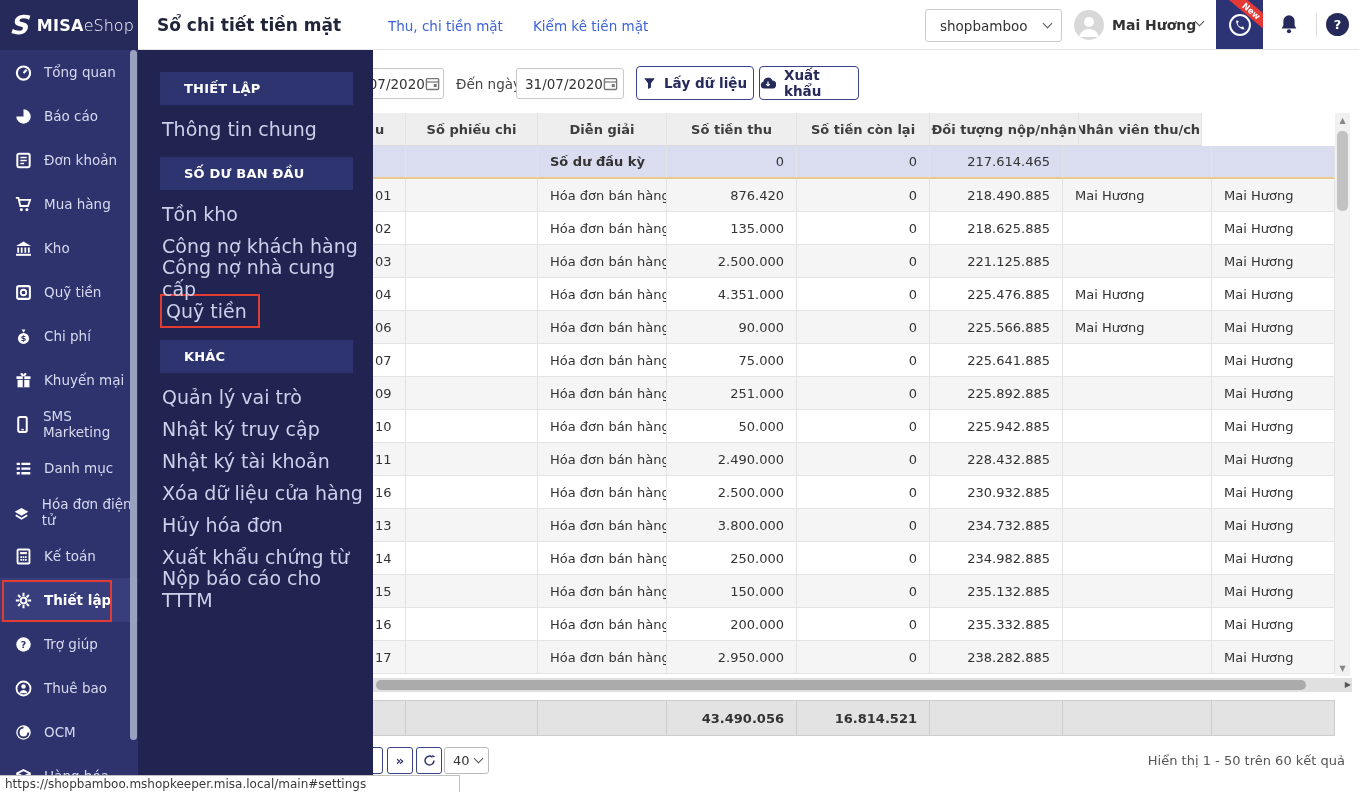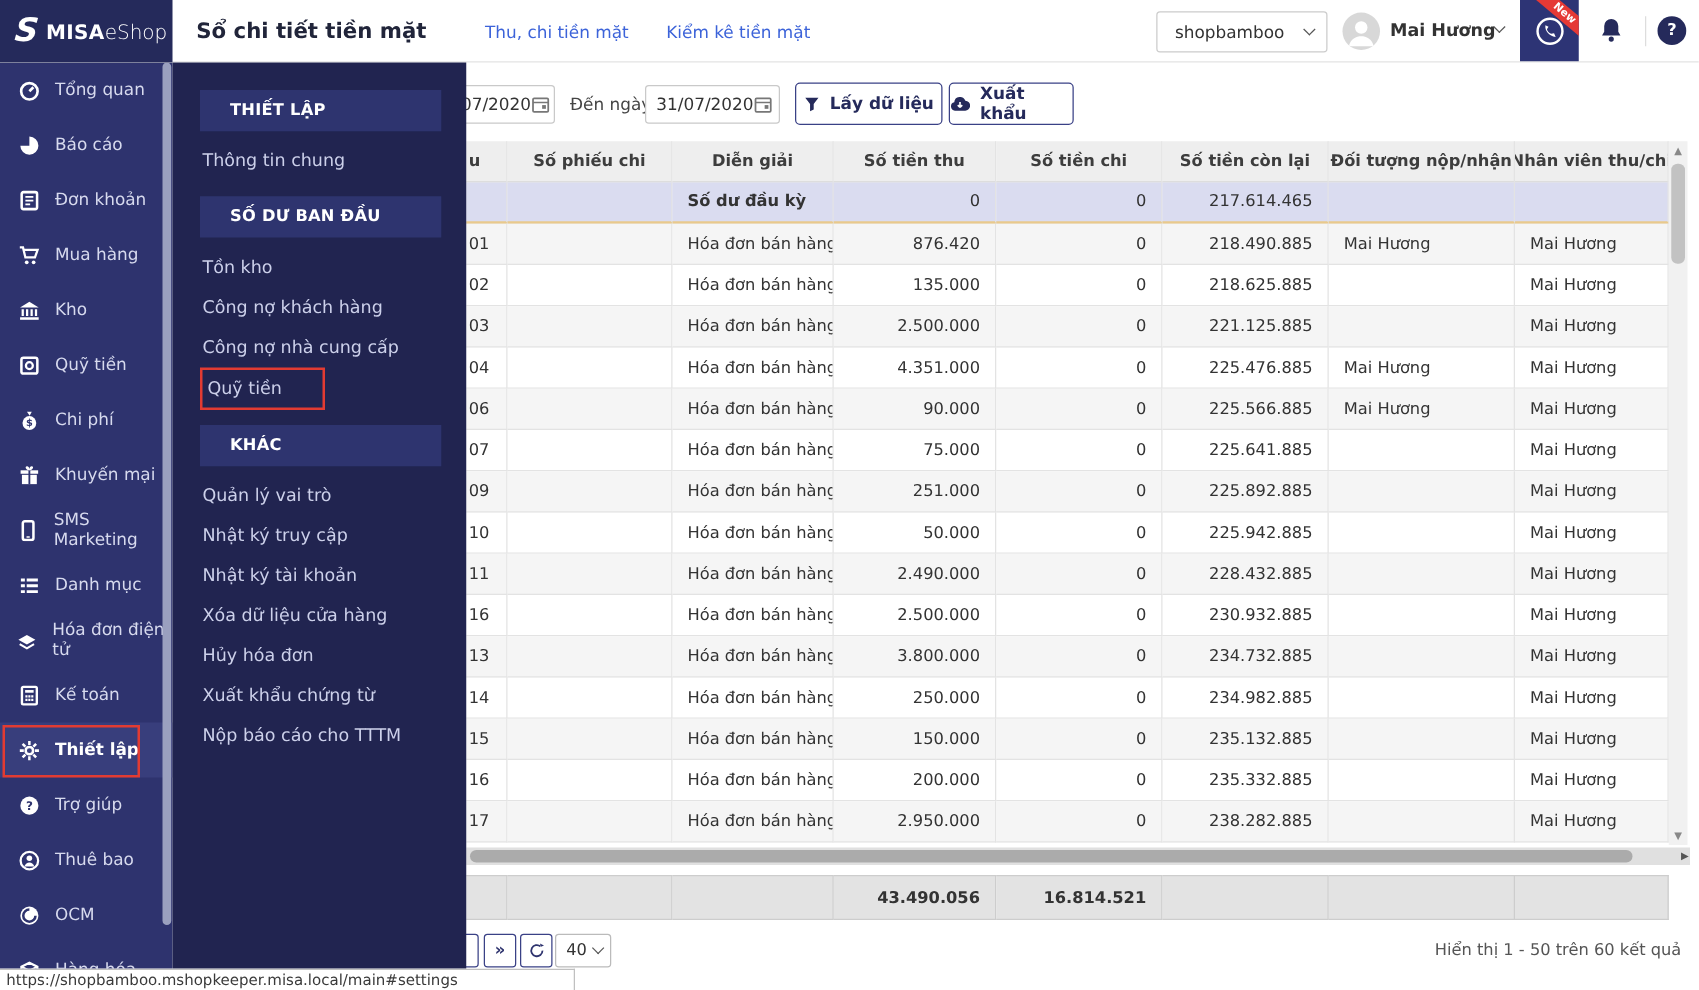--- a/index.html
+++ b/index.html
@@ -51,21 +51,21 @@
   #side-scroll { position:absolute; right:1px; top:0; width:7px; height:690px; background:#9aa0bf;
     border-radius:4px; }
 
   
   #flyout { position:absolute; left:138px; top:50px; width:235px; height:725px; background:#212450;
     z-index:5; padding-top:22px; }
   .fly-header { height:33px; background:#2e346f; color:#fff; font-size:13px; font-weight:700;
     display:flex; align-items:center; padding-left:24px; margin:0 20px 8px 22px; letter-spacing:.2px; }
   .fly-header + .fly-item { margin-top:4px; }
   .fly-item { height:32px; display:flex; align-items:center; padding-left:24px; color:#ccd0ea;
-    font-size:14px; cursor:pointer; }
+    font-size:19px; cursor:pointer; }
   .fly-gap { height:12px; }
   .fly-item.hl { border:2px solid #e23b32; margin-left:22px; width:100px; padding-left:4px;
     height:34px; }
 
   
   #toolbar { position:absolute; left:138px; top:51px; width:1221px; height:62px; background:#fff; }
   .date-input { position:absolute; top:17px; height:31px; background:#fff; border:1px solid #c9c9c9;
     border-radius:3px; display:flex; align-items:center; justify-content:space-between;
     padding:0 8px; font-size:13.5px; color:#333; }
   #date-from { left:200px; width:106px; }
@@ -370,21 +370,20 @@
     <span>Xuất khẩu</span>
   </div>
 </div>
 
 <div id="table">
     <div class="tr">
       <div class="th frag" style="width: 33px;">u</div>
       <div class="th" style="width: 132px;">Số phiếu chi</div>
       <div class="th desc" style="width: 129px;">Diễn giải</div>
       <div class="th" style="width: 130px;">Số tiền thu</div>
-      <div class="th" style="width: 133px;">Số tiền chi</div>
       <div class="th" style="width: 133px;">Số tiền còn lại</div>
       <div class="th" style="width: 149px;">Đối tượng nộp/nhận</div>
       <div class="th" style="width: 123px;">Nhân viên thu/chi</div>
     </div>
     <div class="tr open-row">
       <div class="td frag" style="width: 33px;"></div>
       <div class="td" style="width: 132px;"></div>
       <div class="td desc" style="width: 129px;">Số dư đầu kỳ</div>
       <div class="td num" style="width: 130px;">0</div>
       <div class="td num" style="width: 133px;">0</div>

